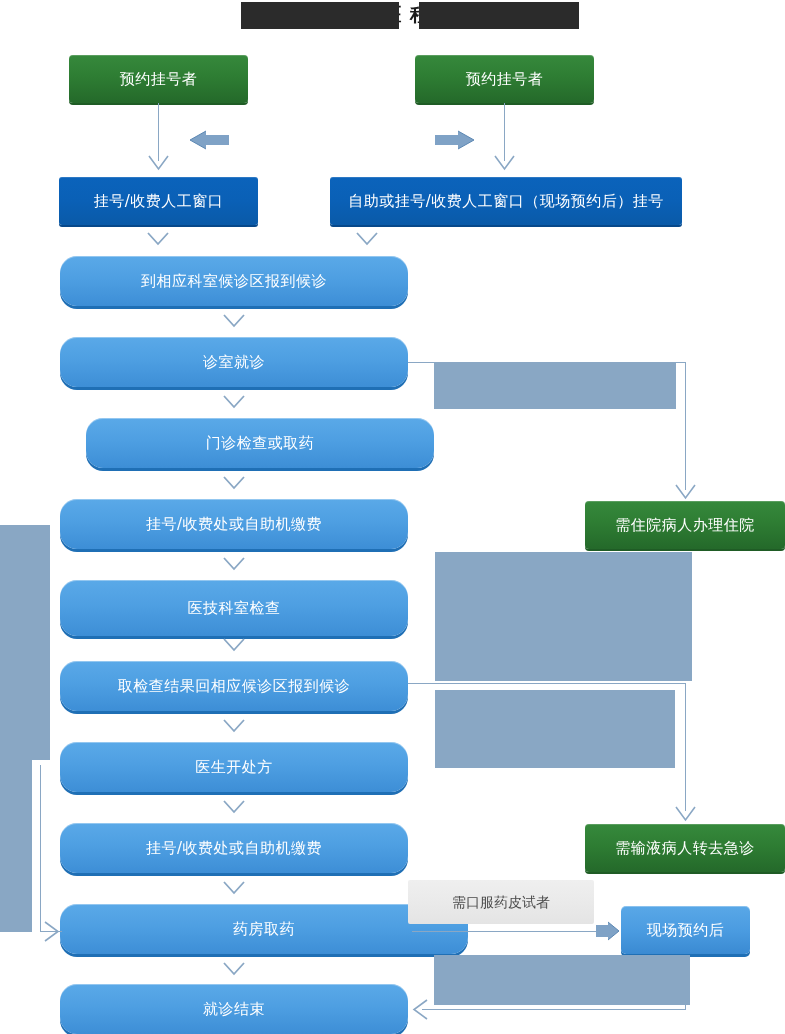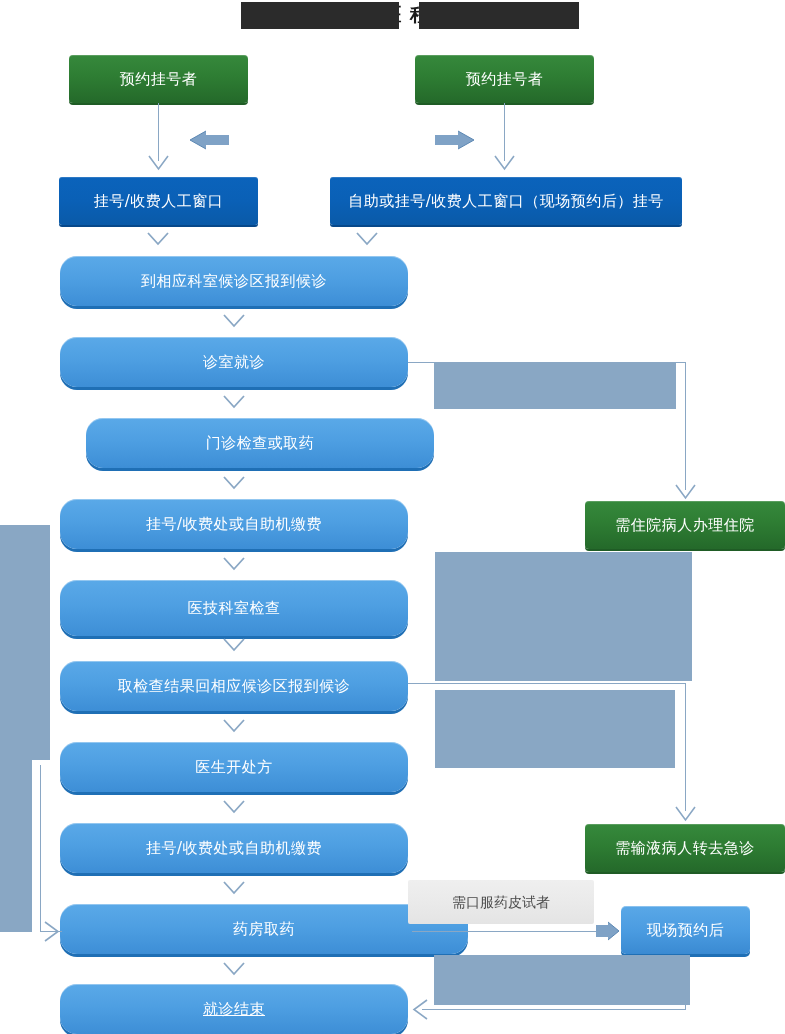--- a/index.html
+++ b/index.html
@@ -246,21 +246,21 @@
 
   <div class="node blue-light" style="left:60px; top:904px; width:408px; height:50px;">
     <span>药房取药</span>
   </div>
   <div class="chev" style="left:223px; top:962px;">
     <svg width="22" height="14" viewBox="0 0 22 14">
         <path d="M1 1 L11 12 L21 1" fill="none" stroke="#8aa7c4" stroke-width="1.8"></path>
       </svg>
   </div>
 
-  <div class="node blue-light" style="left:60px; top:984px; width:348px; height:50px;text-decoration:underline;">
+  <div class="node blue-light" style="left:60px; top:984px; width:348px; height:50px;">
     <span>就诊结束</span>
   </div>
 
   <div class="hline" style="left:408px; top:362px; width:278px;"></div>
   <div class="vline" style="left:685px; top:362px; height:128px;"></div>
   <div class="arrow-svg" style="left:675px; top:484px;">
     <svg width="21" height="16" viewBox="0 0 21 16">
         <path d="M1 1 L10.5 14 L20 1" fill="none" stroke="#8aa7c4" stroke-width="1.6"></path>
       </svg>
   </div>

